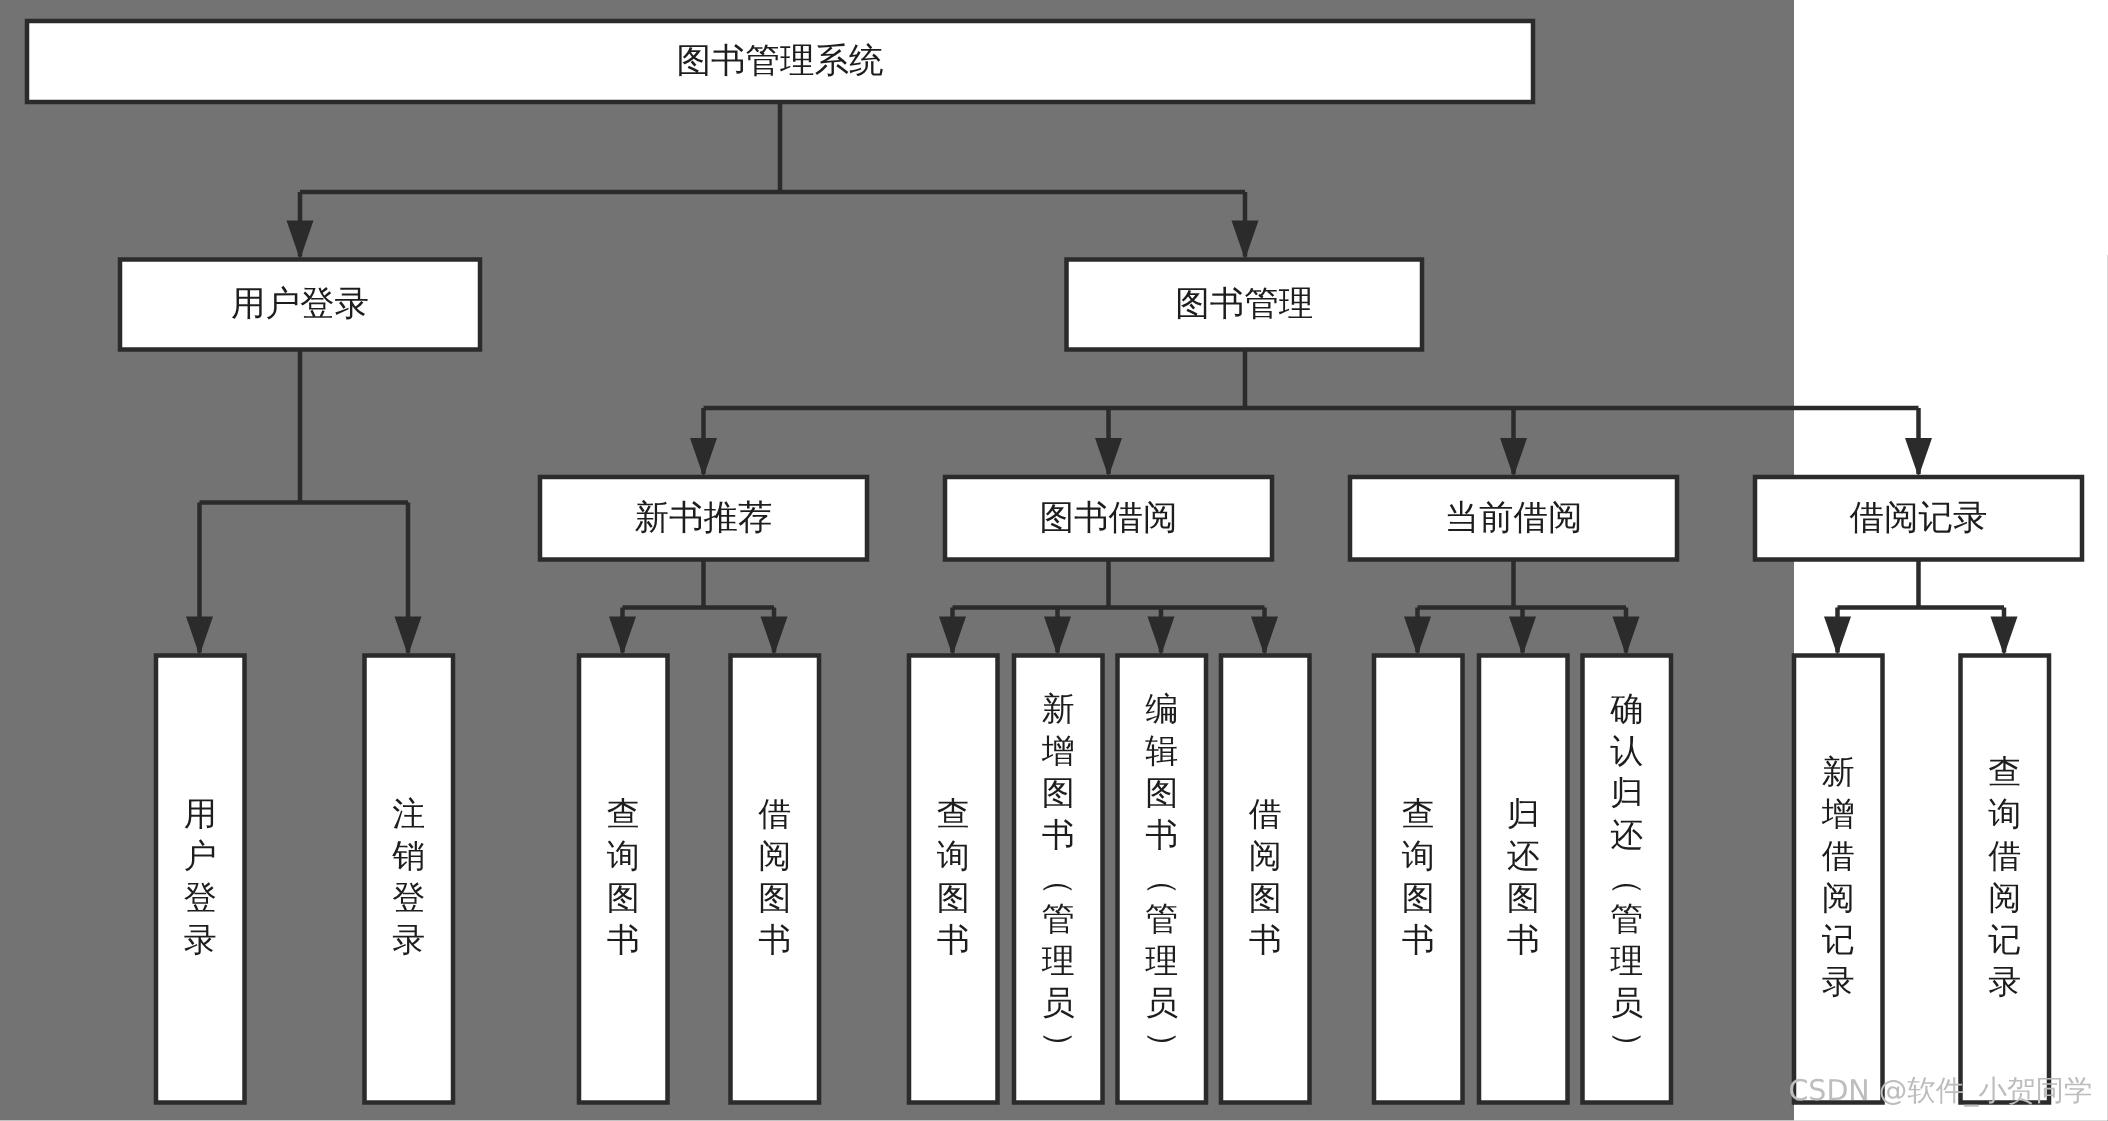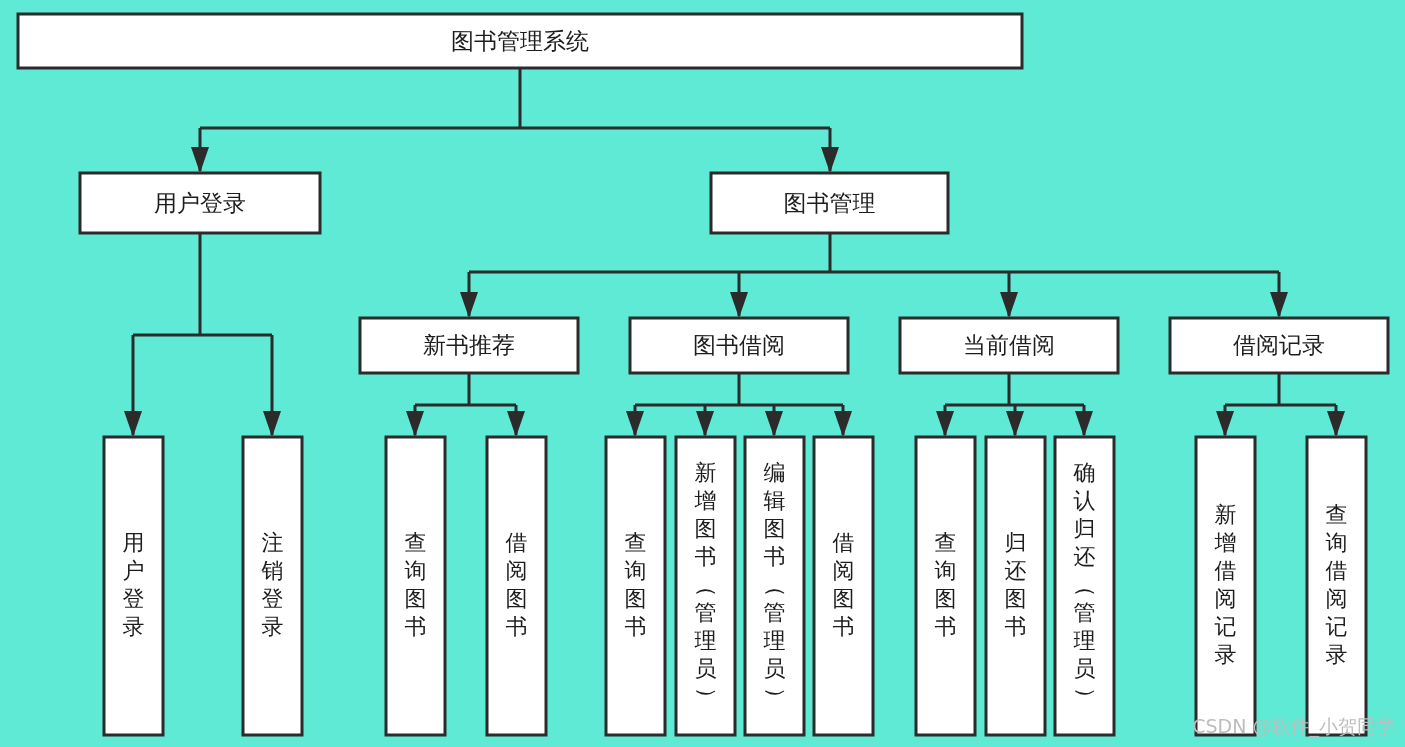--- a/index.html
+++ b/index.html
@@ -9,23 +9,23 @@
     background: #ffffff;
   }
   body {
     width: 1405px;
     height: 747px;
     overflow: hidden;
     font-family: "DejaVu Sans", "Liberation Sans", sans-serif;
   }
   #diagram-root {
     position: relative;
-    width: 1405px;
+    width: 1196px;
     height: 747px;
-    background: #5eead4;
+    background: #737373;
   }
   svg.diagram-canvas {
     position: absolute;
     top: 0;
     left: 0;
     width: 1405px;
     height: 747px;
     display: block;
   }
   .node-box {

